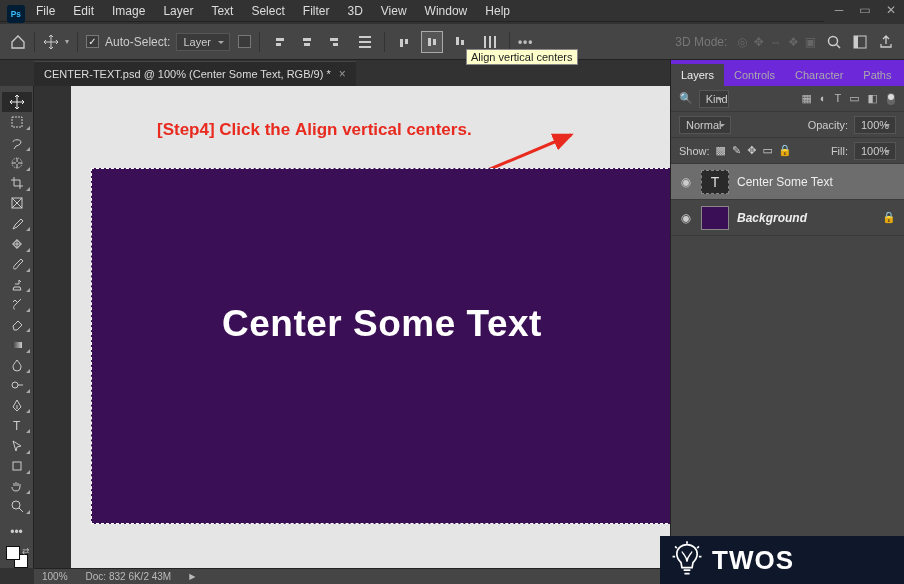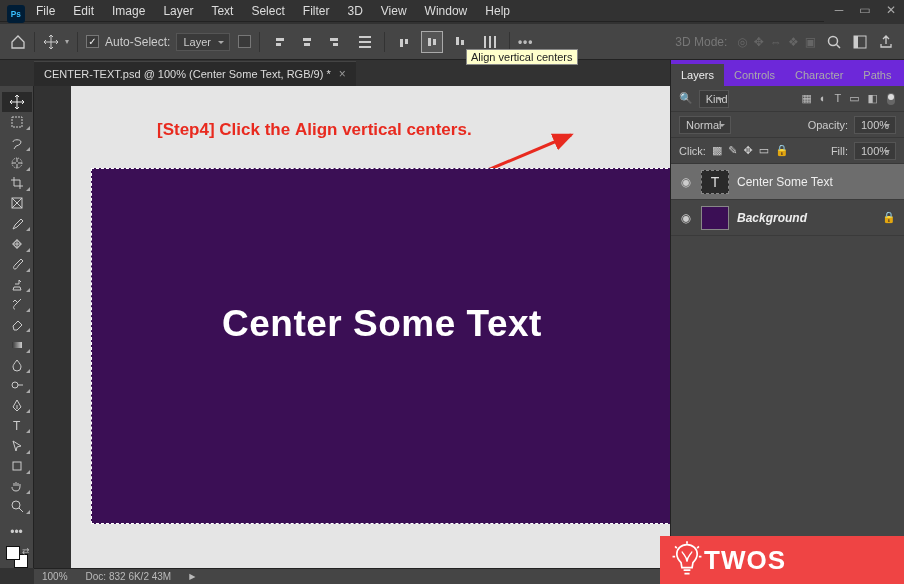--- a/index.html
+++ b/index.html
@@ -50,21 +50,21 @@
 .panel-row .dropdown { flex:0 0 auto; }
 .filter-icons { display:flex; gap:8px; margin-left:auto; color:#bbb; }
 .layer-item { display:flex; align-items:center; height:36px; padding:0 8px; gap:8px; background:#555; border-bottom:1px solid #3a3a3a; }
 .layer-item.active { background:#6d6d6d; }
 .vis-eye { width:14px; text-align:center; color:#ccc; }
 .layer-thumb { width:28px; height:24px; background:#3b0f55; border:1px solid #888; display:flex; align-items:center; justify-content:center; }
 .layer-thumb.text { background:#2a2a2a; border:1px dashed #888; color:#ddd; font-size:14px; }
 .layer-name { font-size:12px; color:#eee; flex:1; }
 .layer-name.italic { font-style:italic;font-weight:bold; }
 .lock-icon { color:#bbb; font-size:11px; }
-.watermark { position:absolute; right:0; bottom:0; width:244px; height:48px; background:#ef4444; display:flex; align-items:center; padding-left:10px; z-index:100; }
+.watermark { position:absolute; right:0; bottom:0; width:244px; height:48px; background:#0f172a; display:flex; align-items:center; gap:8px; padding-left:10px; z-index:100; }
 .bulb { width:34px; height:38px; }
 .wm-text { color:#fff; font-size:26px; font-weight:800; letter-spacing:1px; }
 svg { display:block; }
 </style>
 </head>
 <body>
 
 <div class="menubar">
   <div class="ps-logo" style="position:absolute; left:4px; top:2px;text-align:center;">
     <svg viewBox="0 0 24 24">
@@ -379,21 +379,21 @@
           </svg>
       </span>
     </div>
   </div>
   <div class="panel-row">
     <span class="dropdown" style="width:52px;">Normal</span>
     <span style="margin-left:auto;text-align:right;">Opacity:</span>
     <span class="dropdown" style="width:42px;">100%</span>
   </div>
   <div class="panel-row">
-    <span>Click:</span>
+    <span>Show:</span>
     <span>▩</span>
     <span>✎</span>
     <span>✥</span>
     <span>▭</span>
     <span>🔒</span>
     <span style="margin-left:auto;">Fill:</span>
     <span class="dropdown" style="width:42px;">100%</span>
   </div>
 
   <div class="layer-item active">

